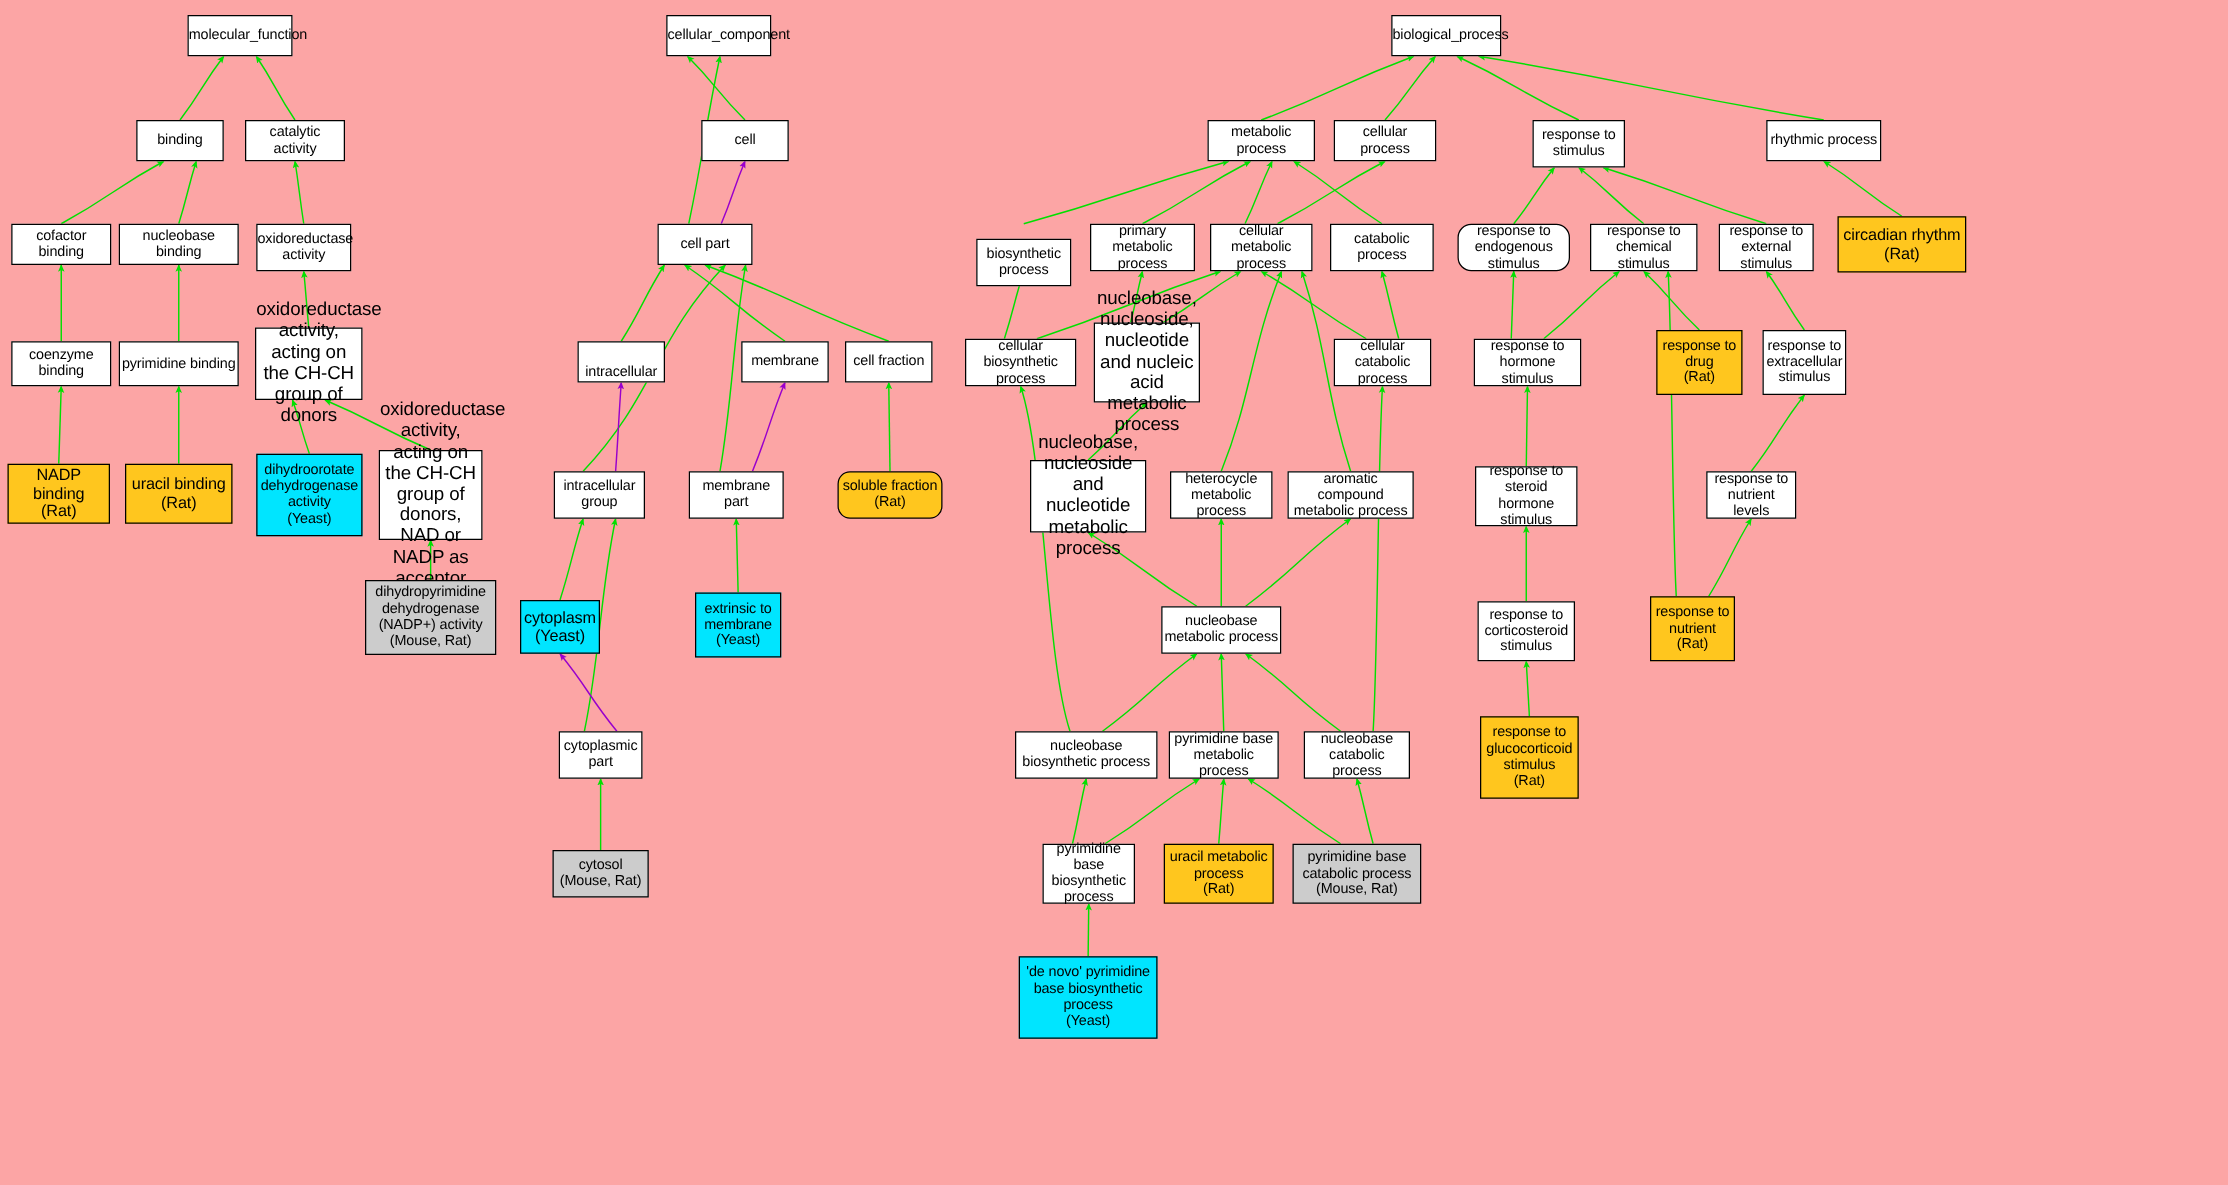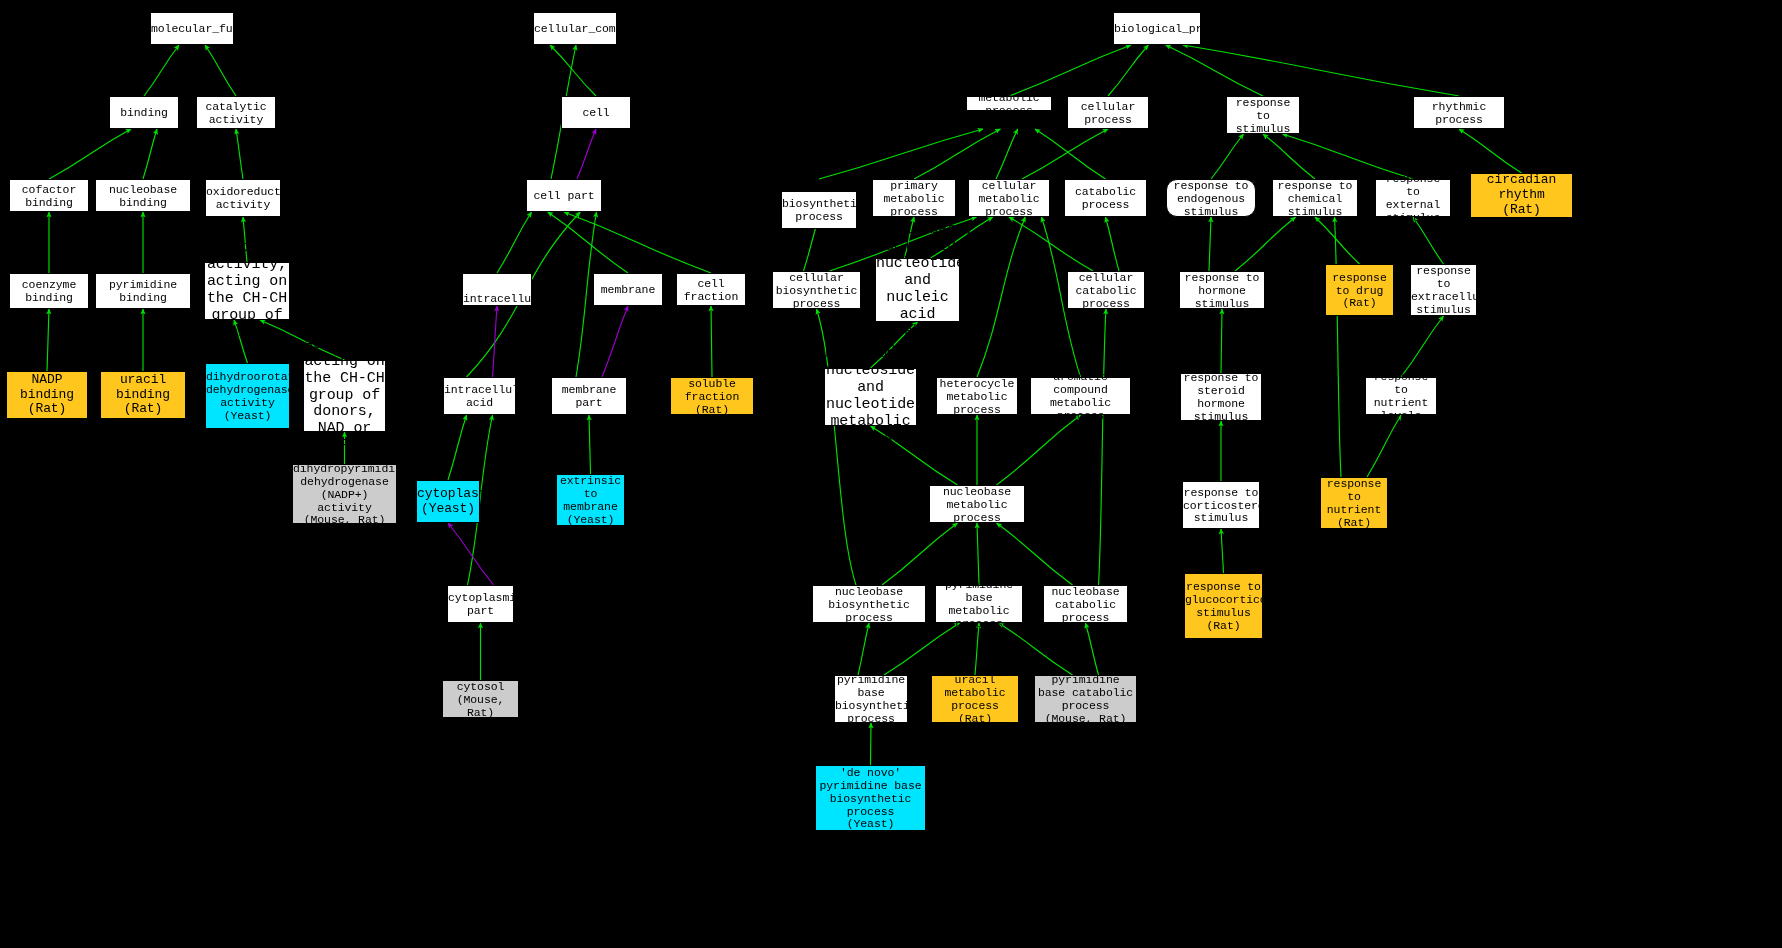--- a/index.html
+++ b/index.html
@@ -1,22 +1,22 @@
 <!DOCTYPE html>
 <html><head>
 <meta charset="utf-8">
 <title>GO DAG</title>
 <style>
   html,body{margin:0;padding:0;background:#ffffff;}
   #canvas{
     position:relative;
     width:1782px;
     height:948px;
-    background:#000000;
-    font-family:Liberation Mono, monospace;
+    background:#fca5a5;
+    font-family:Liberation Sans, sans-serif;
     overflow:hidden;
   }
   #edges{position:absolute;left:0;top:0;width:1782px;height:948px;pointer-events:none;}
   .node{
     position:absolute;
     box-sizing:border-box;
     border:1px solid #000000;
     background:#ffffff;
     display:flex;
     align-items:center;
@@ -180,44 +180,44 @@
     <div class="node c-white fs-md" style="left: 462px; top: 273px; width: 70px; height: 33px; align-items: flex-end;">
       <span>intracellular</span>
     </div>
     <div class="node c-white fs-md" style="left: 593px; top: 273px; width: 70px; height: 33px;">
       <span>membrane</span>
     </div>
     <div class="node c-white fs-md" style="left: 676px; top: 273px; width: 70px; height: 33px;">
       <span>cell fraction</span>
     </div>
     <div class="node c-white fs-md" style="left: 443px; top: 377px; width: 73px; height: 38px;">
-      <span>intracellular acid</span>
+      <span>intracellular group</span>
     </div>
     <div class="node c-white fs-md" style="left: 551px; top: 377px; width: 76px; height: 38px;">
       <span>membrane part</span>
     </div>
-    <div class="node c-orange fs-md" style="left: 670px; top: 377px; width: 84px; height: 38px;">
+    <div class="node c-orange fs-md" style="left: 670px; top: 377px; width: 84px; height: 38px; border-radius: 10px;">
       <span>soluble fraction<br>(Rat)</span>
     </div>
     <div class="node c-cyan fs-lg" style="left: 416px; top: 480px; width: 64px; height: 43px;">
       <span>cytoplasm<br>(Yeast)</span>
     </div>
     <div class="node c-cyan fs-md" style="left: 556px; top: 474px; width: 69px; height: 52px;">
       <span>extrinsic to membrane<br>(Yeast)</span>
     </div>
     <div class="node c-white fs-md" style="left: 447px; top: 585px; width: 67px; height: 38px;">
       <span>cytoplasmic part</span>
     </div>
     <div class="node c-grey fs-md" style="left: 442px; top: 680px; width: 77px; height: 38px;">
       <span>cytosol<br>(Mouse, Rat)</span>
     </div>
     <div class="node c-white fs-md" style="left: 1113px; top: 12px; width: 88px; height: 33px;">
       <span>biological_process</span>
     </div>
-    <div class="node c-white fs-md" style="left: 966px; top: 96px; width: 86px; height: 15px;">
+    <div class="node c-white fs-md" style="left: 966px; top: 96px; width: 86px; height: 33px;">
       <span>metabolic process</span>
     </div>
     <div class="node c-white fs-md" style="left: 1067px; top: 96px; width: 82px; height: 33px;">
       <span>cellular process</span>
     </div>
     <div class="node c-white fs-md" style="left: 1226px; top: 96px; width: 74px; height: 38px; justify-content: center;">
       <span>response to stimulus</span>
     </div>
     <div class="node c-white fs-md" style="left: 1413px; top: 96px; width: 92px; height: 33px;">
       <span>rhythmic process</span>

